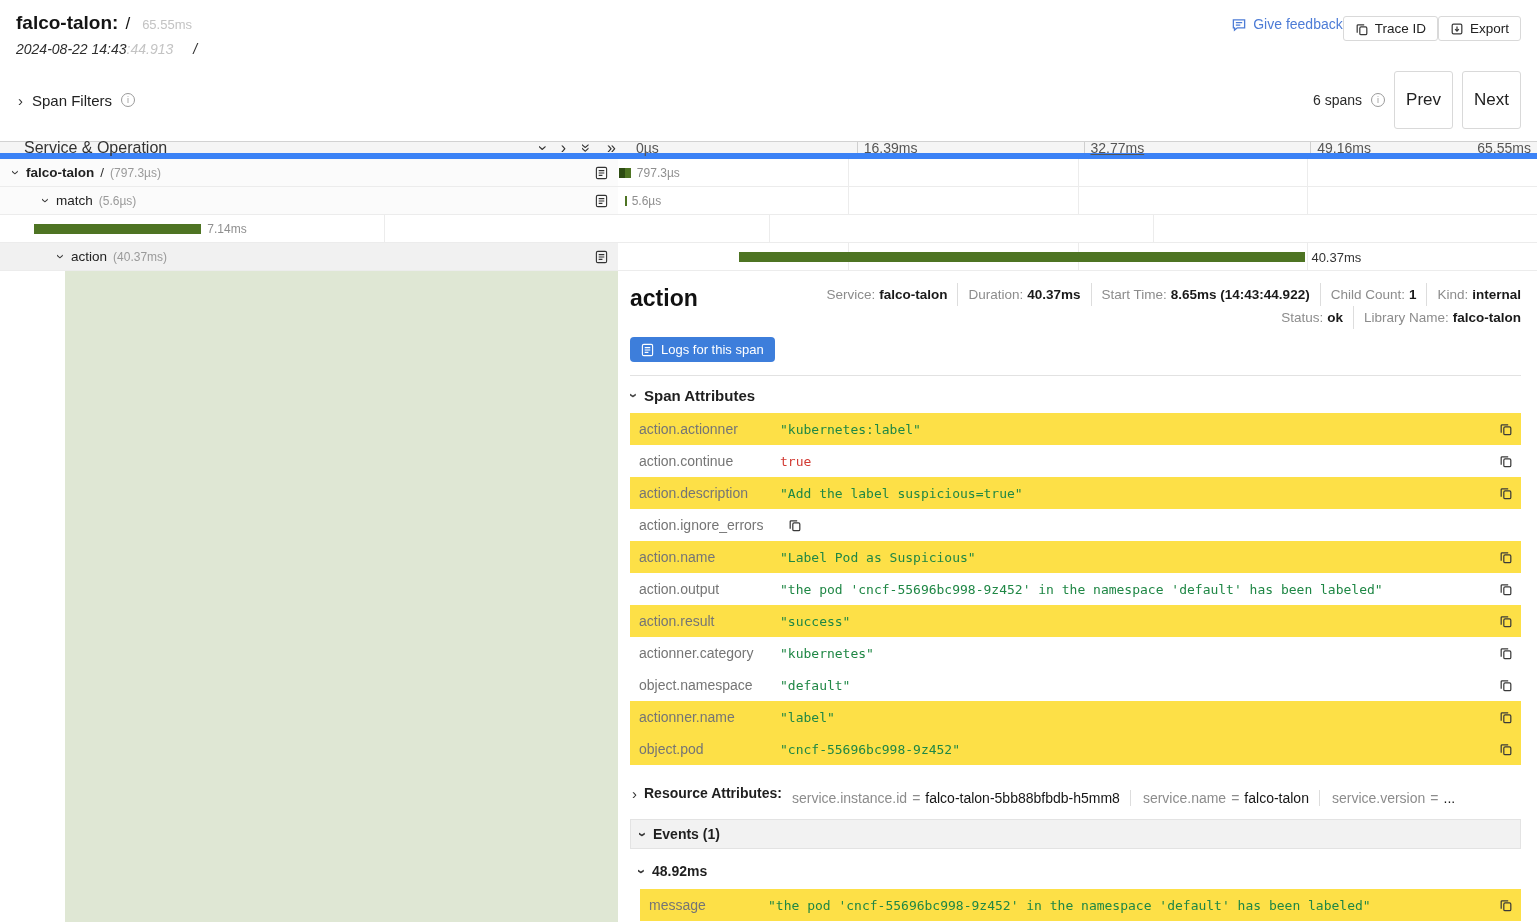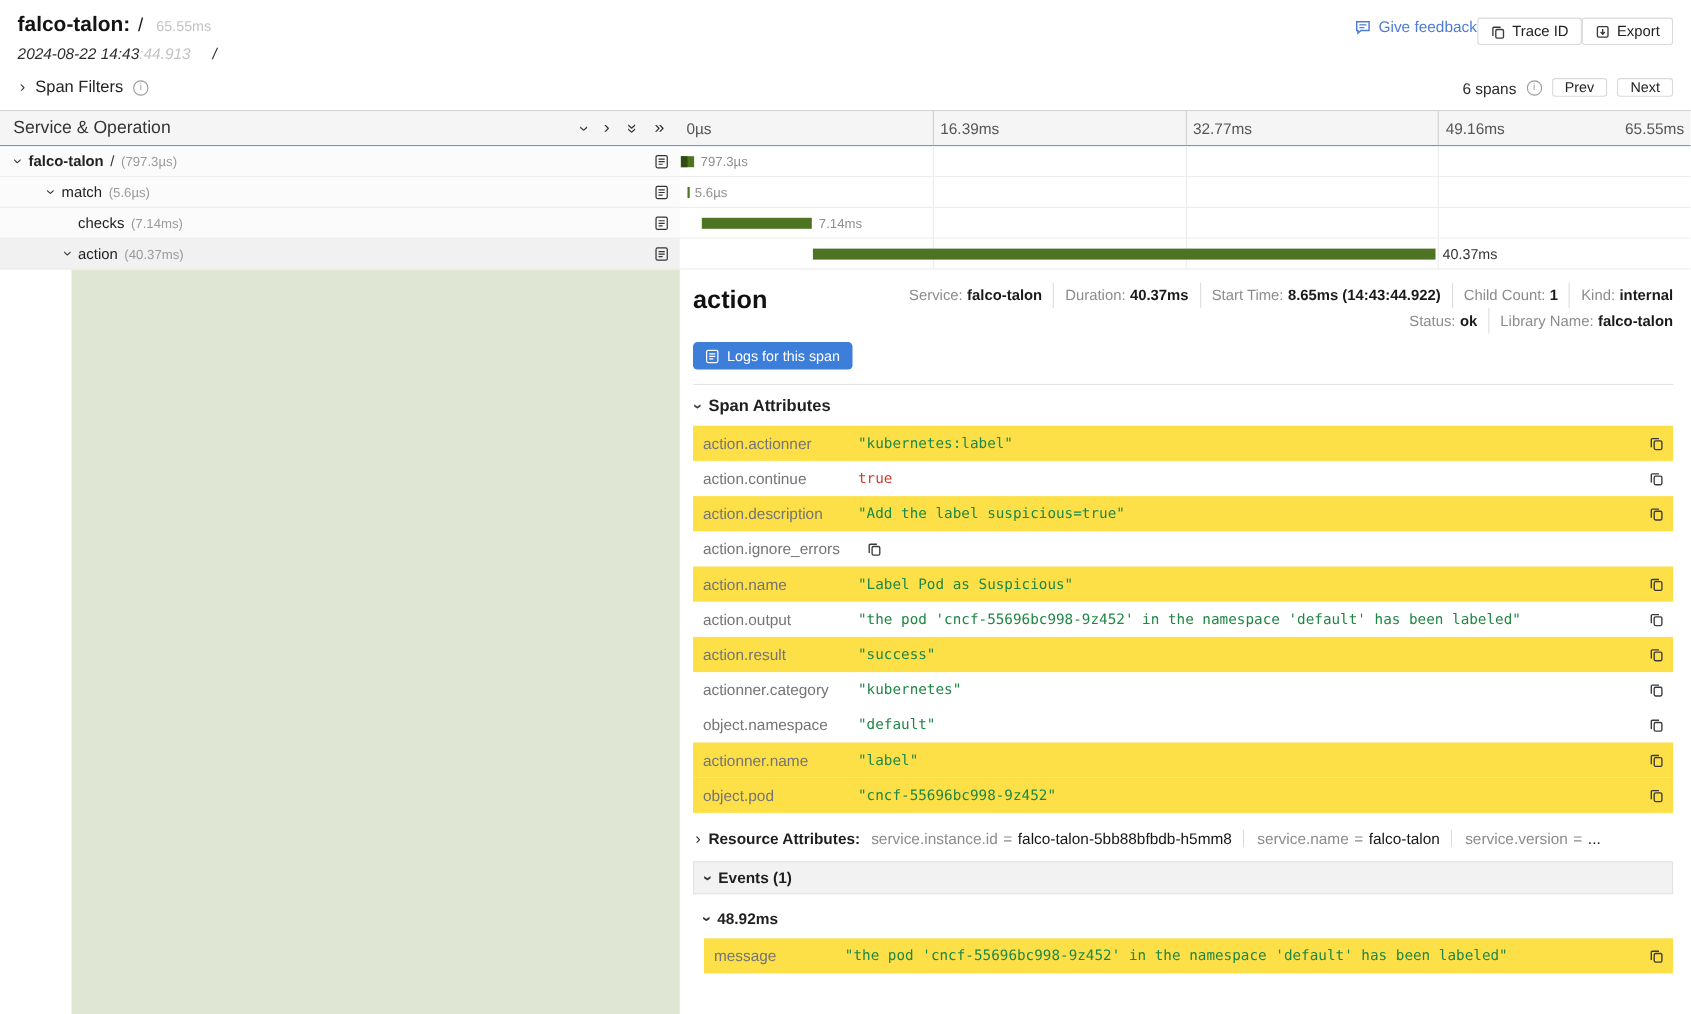--- a/index.html
+++ b/index.html
@@ -17,27 +17,27 @@
   .ts-frac { color:#c3c3c3; }
   .ts-slash { margin-left:16px; color:#2e2e2e; }
   .top-right { display:flex; align-items:flex-start; padding-top:4px; }
   .feedback { display:inline-flex; align-items:center; gap:6px; color:#4d7cd6; font-size:14px; cursor:pointer; text-decoration:none; }
   .btn { display:inline-flex; align-items:center; gap:6px; border:1px solid #d9d9d9; border-radius:3px; background:#fff; font-size:13.5px; color:#222; padding:4px 11px; font-family:inherit; cursor:pointer; }
 
   
   .filters-row { display:flex; justify-content:space-between; align-items:center; padding:8px 16px 12px 18px; }
   .filters-left { display:flex; align-items:center; gap:9px; font-size:15px; color:#222; cursor:pointer; }
   .filters-right { display:flex; align-items:center; gap:9px; font-size:14px; color:#2b2b2b; }
-  .btn.small { padding:0 11px; font-size:13px; }
+  .btn.small { padding:18px 11px; font-size:17px; }
   .info-icon { width:14px; height:14px; border:1.2px solid #9a9a9a; border-radius:50%; color:#9a9a9a; font-size:9px; line-height:11px; display:inline-flex; align-items:center; justify-content:center; font-style:normal; }
   .chev { display:inline-block; font-size:15px; color:#333; line-height:1; }
   .rot90 { transform:rotate(90deg); }
 
   
-  .grid-header { display:flex; height:33px; border-top:1px solid #d2d2d2; border-bottom:1px solid #3b82f6; background:#f5f5f5; flex-shrink:0; }
+  .grid-header { display:flex; height:18px; border-top:1px solid #d2d2d2; border-bottom:6px solid #3b82f6; background:#f5f5f5; flex-shrink:0;padding-left:12px; }
   .gh-left { width:618px; flex-shrink:0; display:flex; justify-content:space-between; align-items:center; padding:0 14px 0 12px; }
   .gh-title { font-size:16px; color:#333; }
   .gh-icons { display:flex; gap:16px; align-items:center; color:#454545; }
   .gh-icons .chev { font-size:16px; cursor:pointer; }
   .gh-timeline { flex:1; position:relative; font-size:14px; color:#555; }
   .tick { position:absolute; top:0; bottom:0; display:flex; align-items:center; padding-left:6px; border-left:1px solid #cfcfcf; }
   .tick.first { border-left:none; }
   .tick-end { position:absolute; right:6px; top:0; bottom:0; display:flex; align-items:center; }
 
   
@@ -168,21 +168,21 @@
       <span class="gh-icons">
         <span class="chev rot90">›</span>
         <span class="chev">›</span>
         <span class="chev rot90">»</span>
         <span class="chev">»</span>
       </span>
     </div>
     <div class="gh-timeline" id="ticks">
         <div class="tick first" style="left: 0%;">0µs</div>
         <div class="tick" style="left: 25%;">16.39ms</div>
-        <div class="tick" style="left: 50%;">32.77ms</div>
+        <div class="tick" style="left: 50%; text-decoration: underline;">32.77ms</div>
         <div class="tick" style="left: 75%;">49.16ms</div>
         <div class="tick-end">65.55ms</div>
       </div>
   </div>
 
   <div id="span-rows">
       <div class="span-row">
         <div class="sr-left">
           <span class="sr-indent" style="width:10px"></span>
           <span class="sr-chev chev rot90">›</span>
@@ -221,32 +221,20 @@
         </div>
         <div class="sr-right">
           <i class="gl" style="left:25%"></i>
           <i class="gl" style="left:50%"></i>
           <i class="gl" style="left:75%"></i>
           <span class="span-bar" style="left:0.75%;width:0.08%"></span>
           <span class="bar-label" style="left:calc(0.83% + 6px)">5.6µs</span>
         </div>
       </div>
       <div class="span-row">
-        <div class="sr-left">
-          <span class="sr-indent" style="width:55px"></span>
-          <span class="sr-chev"></span>
-          <span class="sr-name">checks</span>
-          <span class="sr-dur">(7.14ms)</span>
-          <span class="sr-log">
-            <svg width="13" height="14" viewBox="0 0 14 15" fill="none" stroke="#333" stroke-width="1.2">
-              <rect x="1.5" y="1.5" width="11" height="12" rx="1.5"></rect>
-              <path d="M4 5h6M4 7.5h6M4 10h4"></path>
-            </svg>
-          </span>
-        </div>
         <div class="sr-right">
           <i class="gl" style="left:25%"></i>
           <i class="gl" style="left:50%"></i>
           <i class="gl" style="left:75%"></i>
           <span class="span-bar" style="left:2.2%;width:10.9%"></span>
           <span class="bar-label" style="left:calc(13.100000000000001% + 6px)">7.14ms</span>
         </div>
       </div>
       <div class="span-row selected">
         <div class="sr-left">
@@ -418,21 +406,21 @@
                 <rect x="5.5" y="5.5" width="8" height="9" rx="1.5"></rect>
                 <path d="M10.5 3.2h-7a1 1 0 0 0-1 1v8"></path>
               </svg>
             </span>
           </div>
         </div>
 
       <div class="resource-row">
         <span class="chev">›</span>
         <span class="res-title">Resource Attributes:</span>
-        <span id="res-attrs" style="display:flex;align-items:flex-end;overflow:hidden;">
+        <span id="res-attrs" style="display:flex;align-items:flex-end;overflow:hidden;margin-top:10px;">
             <span class="res-item"><span class="rk">service.instance.id</span><span class="eq">=</span><span class="rv">falco-talon-5bb88bfbdb-h5mm8</span></span>
             <span class="res-item"><span class="rk">service.name</span><span class="eq">=</span><span class="rv">falco-talon</span></span>
             <span class="res-item"><span class="rk">service.version</span><span class="eq">=</span><span class="rv">...</span></span>
           </span>
       </div>
 
       <div class="events-section">
         <div class="events-header">
           <span class="chev rot90">›</span>
           <span>Events (1)</span>

